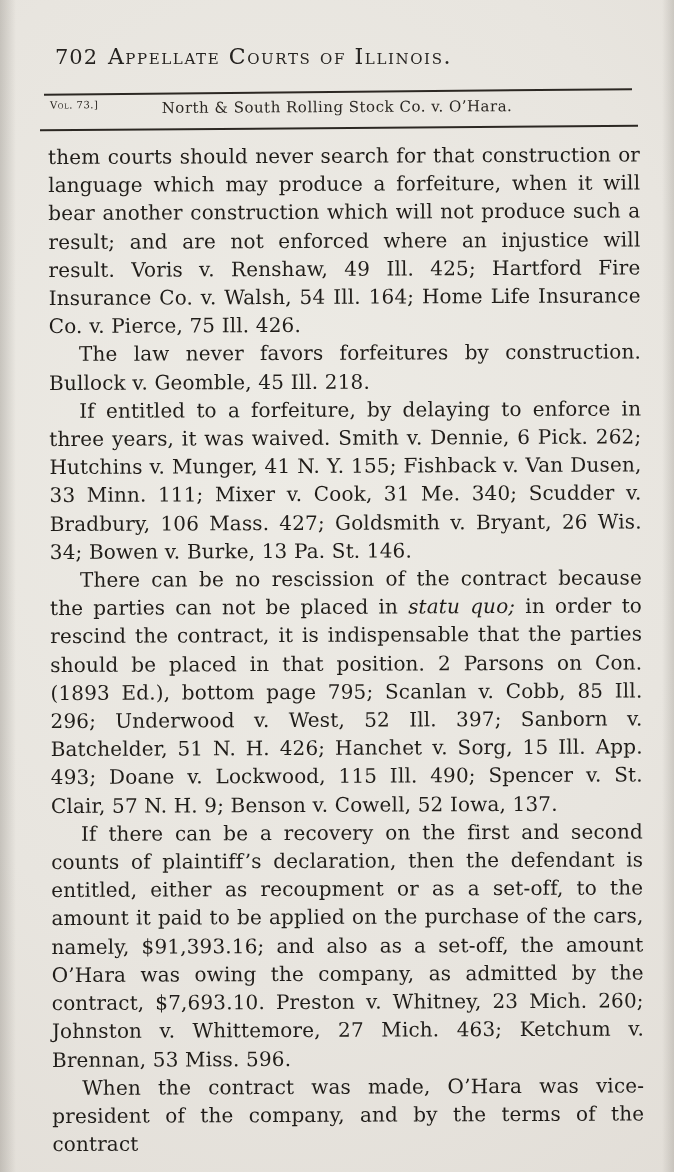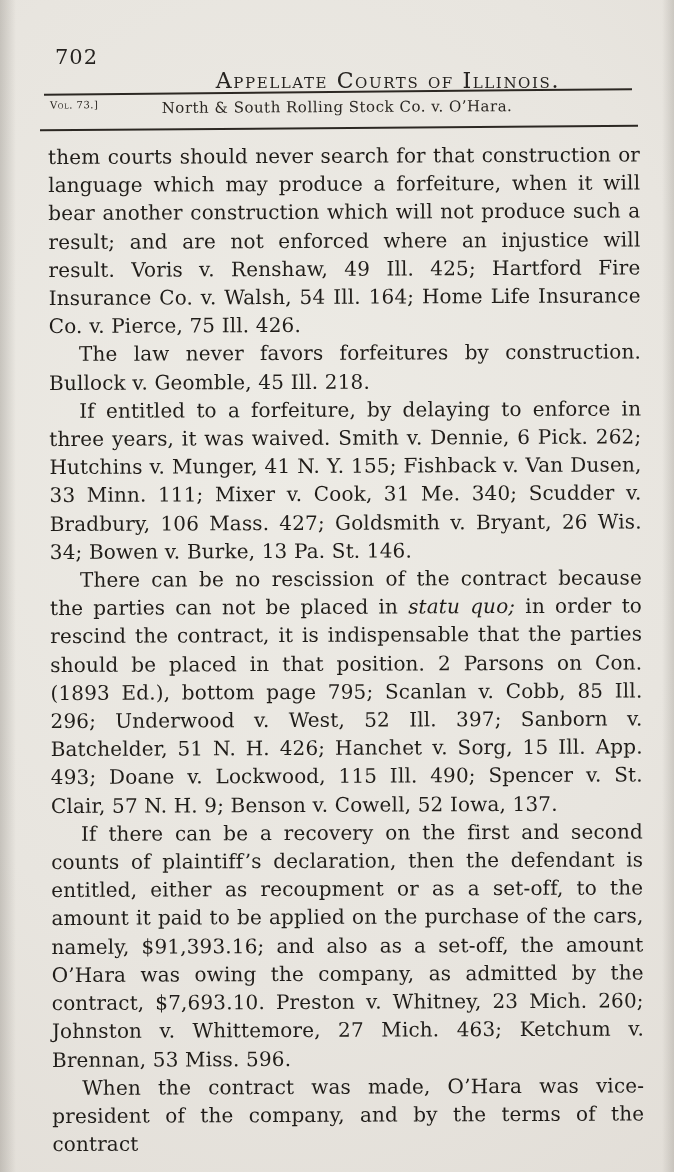--- a/index.html
+++ b/index.html
@@ -19,22 +19,22 @@
     pointer-events:none;
   }
   .page::after {
     content:""; position:absolute; right:0; top:0; bottom:0; width:12px;
     background:linear-gradient(270deg, rgba(62,56,48,.16), rgba(62,56,48,0));
     pointer-events:none;
   }
   .top-header { position:absolute; top:44px; left:0; width:560px; height:30px; color:#262320; }
   .page-number { position:absolute; left:55px; top:1px; font-size:21px; letter-spacing:1px; }
   .header-title {
-    position:absolute; left:0; right:0; top:0; text-align:right;
-    font-variant:small-caps; font-size:22px; letter-spacing:1.6px;margin-top:24px;
+    position:absolute; left:0; right:0; top:0; text-align:center;
+    font-variant:small-caps; font-size:22px; letter-spacing:1.6px;
   }
   .rule { position:absolute; background:#2c2823; }
   .rule-top    { left:44px; width:588px; height:2px; top:91px;  transform:rotate(-0.55deg); }
   .rule-bottom { left:40px; width:598px; height:2px; top:127px; transform:rotate(-0.45deg); }
   .running-header { position:absolute; top:98px; left:0; width:674px; color:#2b2722; transform:rotate(-0.3deg); }
   .vol { position:absolute; left:50px; top:0; font-variant:small-caps; font-size:10px; letter-spacing:.5px; }
   .case-name { position:absolute; left:0; right:0; top:0; text-align:center; font-size:15px; letter-spacing:.5px; }
   .body-text {
     position:absolute; top:143px; left:48px; width:592px;
     font-size:20px; line-height:28.2px; text-align:justify;

